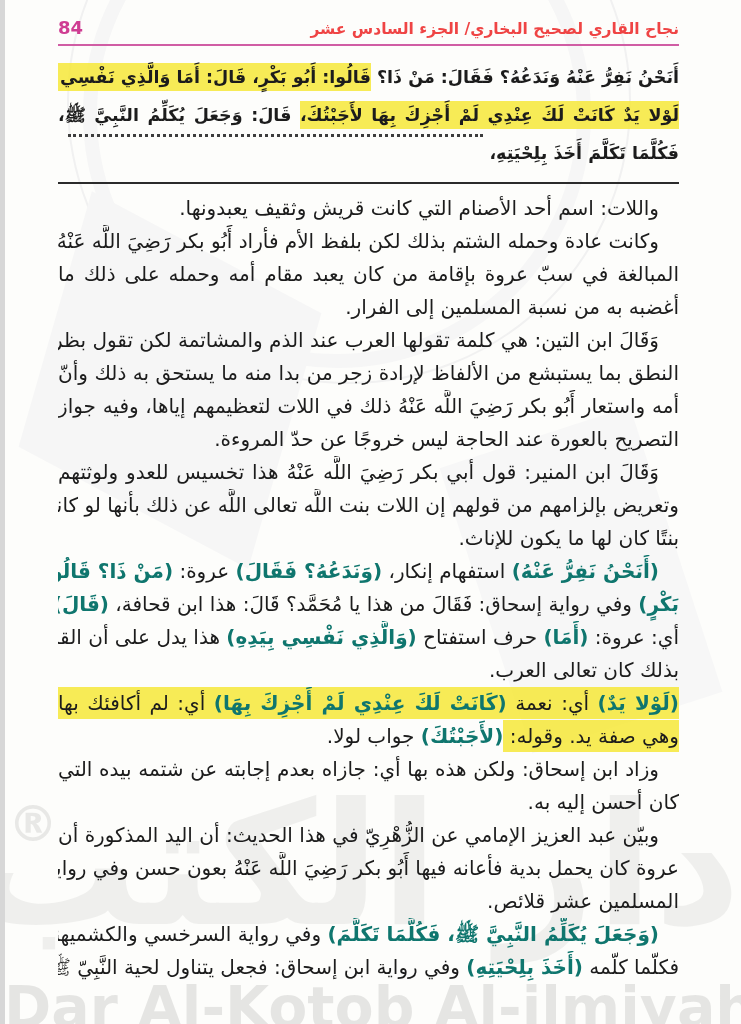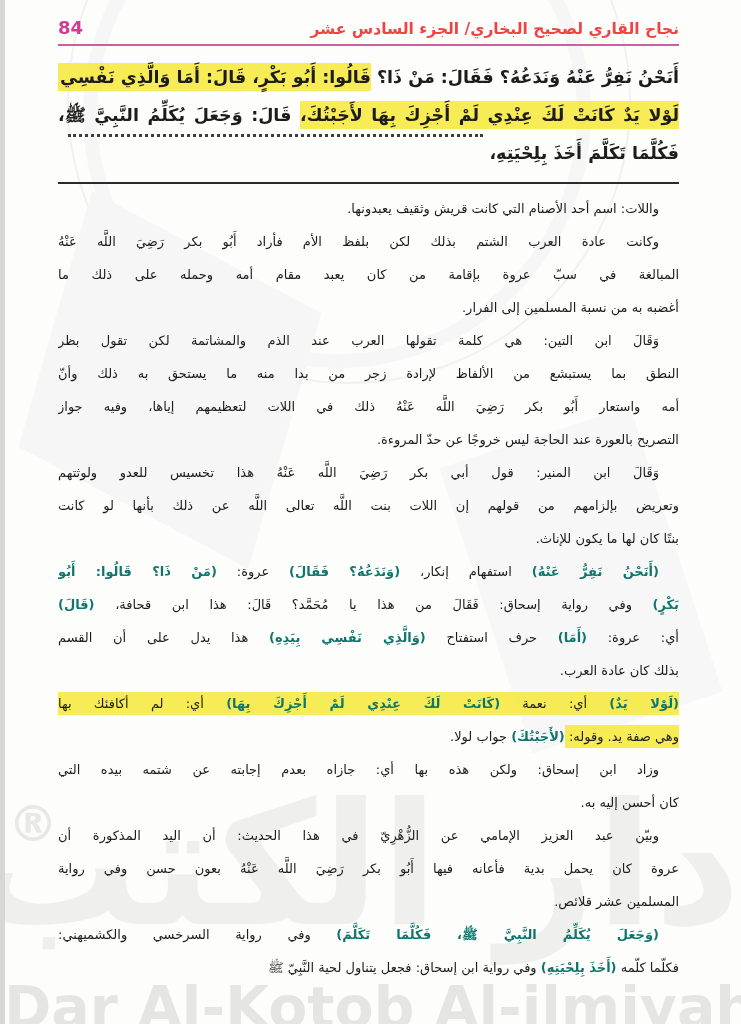--- a/index.html
+++ b/index.html
@@ -21,21 +21,21 @@
   .wm-latin{bottom:-16px;left:4px;font-size:57px;font-weight:bold;color:#000;opacity:0.09;white-space:nowrap;letter-spacing:0px;}
   
   .content{position:relative;z-index:2;padding:8px 62px 0 58px;}
   .header-row{display:flex;justify-content:space-between;align-items:flex-end;height:30px;}
   .pagenum{color:#cf3d92;font-weight:bold;font-size:18px;}
   .title{color:#ef4444;font-weight:bold;font-size:15.5px;}
   .header-rule{height:2px;background:#d05da4;margin-top:6px;}
   .hadith{margin-top:12px;}
   .hadith .line{height:38px;line-height:38px;font-weight:bold;font-size:17.5px;}
   .black-rule{height:2px;background:#2b2b2b;margin-top:10px;margin-bottom:8px;}
-  .commentary .line{height:33px;line-height:33px;font-size:13px;}
+  .commentary .line{height:33px;line-height:33px;font-size:20px;}
   .line{text-align:justify;text-align-last:justify;overflow:hidden;white-space:nowrap;}
   .line.last{text-align-last:right;}
   .line.first{padding-right:20px;}
   .q{color:#0f766e;font-weight:bold;}
   .hl{background:rgba(246,231,56,0.85);padding:4px 0;}
   .line.dotsline{display:flex;align-items:flex-start;text-align-last:right;}
   .dotfill{flex:1;border-bottom:3px dotted #3d3d3d;margin:0 6px 12px 10px;}
   .paragraph{margin:0;}
 </style>
 </head>
@@ -68,40 +68,40 @@
         </div>
       </div>
 
     <div class="black-rule"></div>
 
     <div class="commentary" id="commentary">
         <div class="paragraph">
           <div class="line first last"><span class="">واللات: اسم أحد الأصنام التي كانت قريش وثقيف يعبدونها.</span></div>
         </div>
         <div class="paragraph">
-          <div class="line first"><span class="">وكانت عادة العرب الشتم بذلك لكن بلفظ الأم فأراد أَبُو بكر رَضِيَ اللَّه عَنْهُ</span></div>
+          <div class="line first"><span class="">وكانت عادة وحمله الشتم بذلك لكن بلفظ الأم فأراد أَبُو بكر رَضِيَ اللَّه عَنْهُ</span></div>
           <div class="line"><span class="">المبالغة في سبّ عروة بإقامة من كان يعبد مقام أمه وحمله على ذلك ما</span></div>
           <div class="line last"><span class="">أغضبه به من نسبة المسلمين إلى الفرار.</span></div>
         </div>
         <div class="paragraph">
           <div class="line first"><span class="">وَقَالَ ابن التين: هي كلمة تقولها العرب عند الذم والمشاتمة لكن تقول بظر</span></div>
           <div class="line"><span class="">النطق بما يستبشع من الألفاظ لإرادة زجر من بدا منه ما يستحق به ذلك وأنّ</span></div>
           <div class="line"><span class="">أمه واستعار أَبُو بكر رَضِيَ اللَّه عَنْهُ ذلك في اللات لتعظيمهم إياها، وفيه جواز</span></div>
           <div class="line last"><span class="">التصريح بالعورة عند الحاجة ليس خروجًا عن حدّ المروءة.</span></div>
         </div>
         <div class="paragraph">
           <div class="line first"><span class="">وَقَالَ ابن المنير: قول أبي بكر رَضِيَ اللَّه عَنْهُ هذا تخسيس للعدو ولوثتهم</span></div>
           <div class="line"><span class="">وتعريض بإلزامهم من قولهم إن اللات بنت اللَّه تعالى اللَّه عن ذلك بأنها لو كانت</span></div>
           <div class="line last"><span class="">بنتًا كان لها ما يكون للإناث.</span></div>
         </div>
         <div class="paragraph">
           <div class="line first"><span class="q">(أَنَحْنُ نَفِرُّ عَنْهُ)</span><span class=""> استفهام إنكار، </span><span class="q">(وَنَدَعُهُ؟ فَقَالَ)</span><span class=""> عروة: </span><span class="q">(مَنْ ذَا؟ قَالُوا: أَبُو</span></div>
           <div class="line"><span class="q">بَكْرٍ)</span><span class=""> وفي رواية إسحاق: فَقَالَ من هذا يا مُحَمَّد؟ قَالَ: هذا ابن قحافة، </span><span class="q">(قَالَ)</span></div>
           <div class="line"><span class="">أي: عروة: </span><span class="q">(أَمَا)</span><span class=""> حرف استفتاح </span><span class="q">(وَالَّذِي نَفْسِي بِيَدِهِ)</span><span class=""> هذا يدل على أن القسم</span></div>
-          <div class="line last"><span class="">بذلك كان عادة العرب.</span></div>
+          <div class="line last"><span class="">بذلك كان تعالى العرب.</span></div>
         </div>
         <div class="paragraph">
           <div class="line"><span class="q hl">(لَوْلا يَدٌ)</span><span class=" hl"> أي: نعمة </span><span class="q hl">(كَانَتْ لَكَ عِنْدِي لَمْ أَجْزِكَ بِهَا)</span><span class=" hl"> أي: لم أكافئك بها</span></div>
           <div class="line last"><span class=" hl">وهي صفة يد. وقوله: </span><span class="q">(لأَجَبْتُكَ)</span><span class=""> جواب لولا.</span></div>
         </div>
         <div class="paragraph">
           <div class="line first"><span class="">وزاد ابن إسحاق: ولكن هذه بها أي: جازاه بعدم إجابته عن شتمه بيده التي</span></div>
           <div class="line last"><span class="">كان أحسن إليه به.</span></div>
         </div>
         <div class="paragraph">

